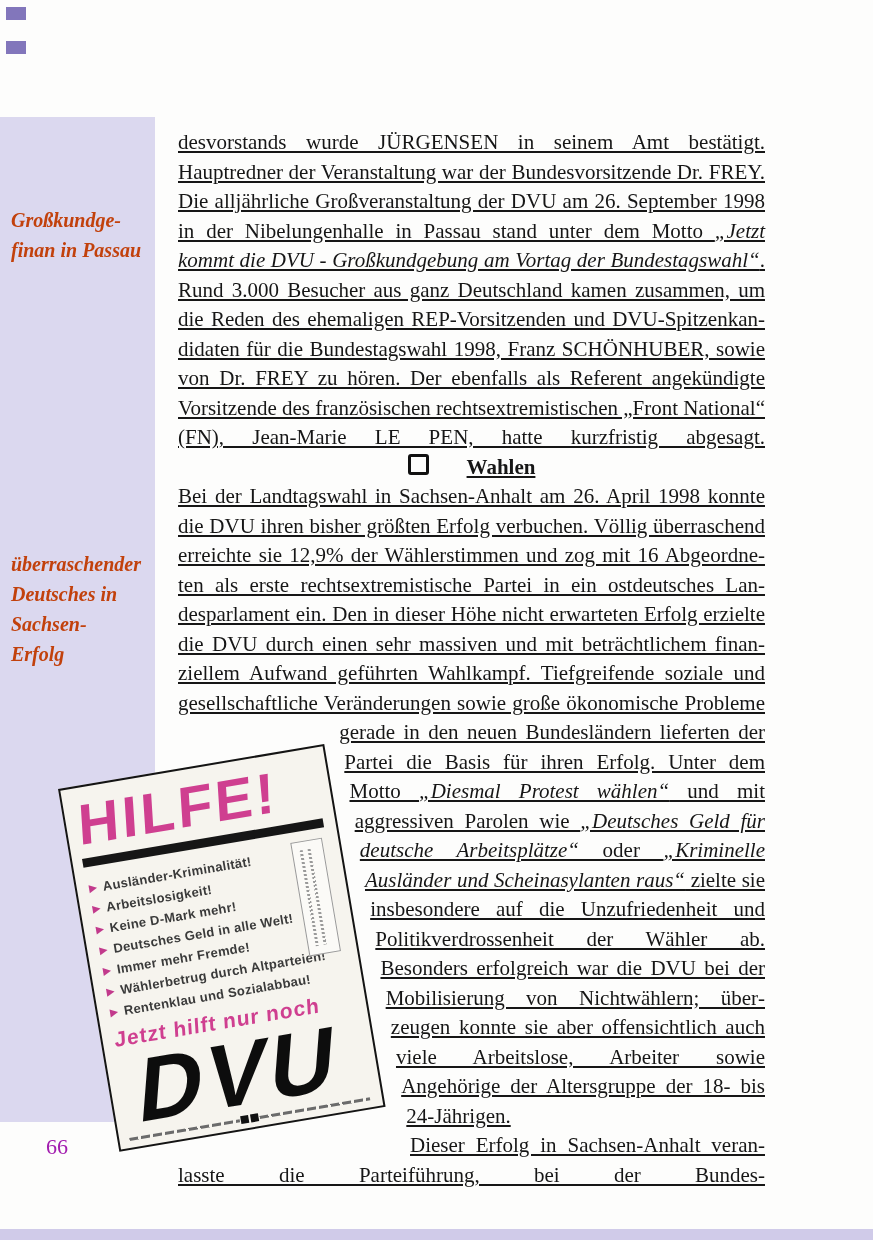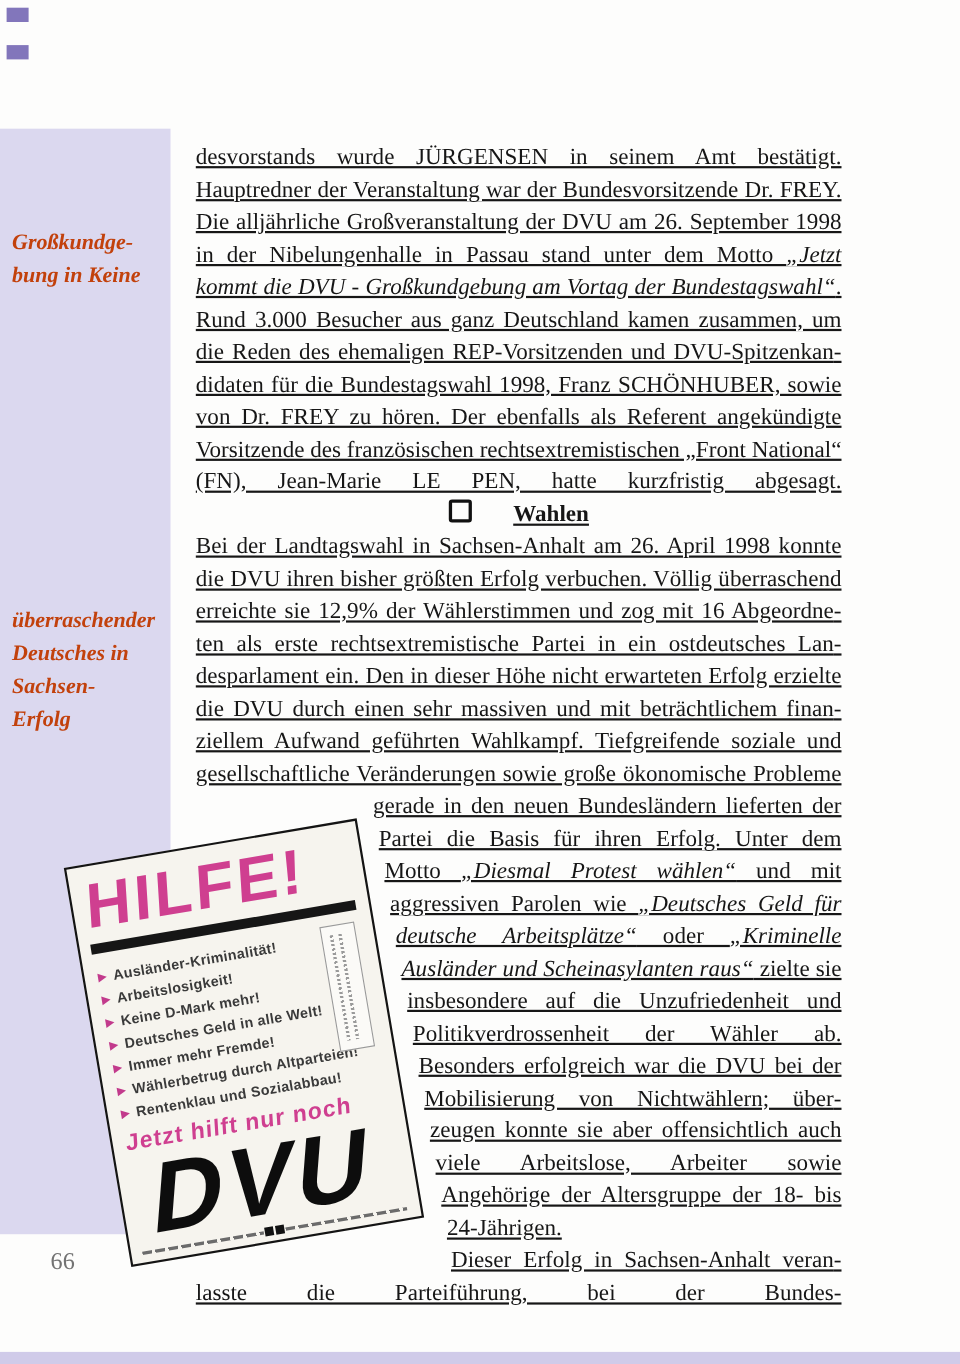--- a/index.html
+++ b/index.html
@@ -54,35 +54,35 @@
     background:#fbfaf7;border:1px solid #9a9a9a;}
   .label-stripe{position:absolute;top:8px;bottom:8px;width:3px;
     background:repeating-linear-gradient(to bottom,#9a9a9a 0 2px,transparent 2px 4px);}
   .ls1{left:7px;} .ls2{left:15px;}
   #poster-imprint{position:absolute;left:10px;right:12px;bottom:5px;height:8px;
     display:flex;align-items:center;}
   .imprint-stripe{height:3px;flex:1;
     background:repeating-linear-gradient(to right,#6b6b6b 0 9px,transparent 9px 12px);}
   .imprint-sq{width:8px;height:8px;background:#111;margin:0 1px;}
   
-  #page-number{position:absolute;left:46px;top:1134px;font-size:22px;color:#737373;}
+  #page-number{position:absolute;left:46px;top:1134px;font-size:22px;color:#a21caf;}
 </style>
 </head>
 <body>
 
 <div id="page">
 
   <div id="mark1" class="corner-mark"></div>
   <div id="mark2" class="corner-mark"></div>
   <div id="sidebar-band"></div>
   <div id="footer-band"></div>
 
   <div id="margin-note-1" class="margin-note">
       <div>Großkundge-</div>
-      <div>bung in Keine</div>
+      <div>finan in Passau</div>
     </div>
   <div id="margin-note-2" class="margin-note">
       <div>überraschender</div>
       <div>Deutsches in</div>
       <div>Sachsen-</div>
       <div>Erfolg</div>
     </div>
 
   <div id="body-col">
     <p id="p1" class="justify-last"><span>desvorstands wurde JÜRGENSEN in seinem Amt bestätigt. Hauptredner der Veranstaltung war der Bundesvorsitzende Dr. FREY.</span></p>

